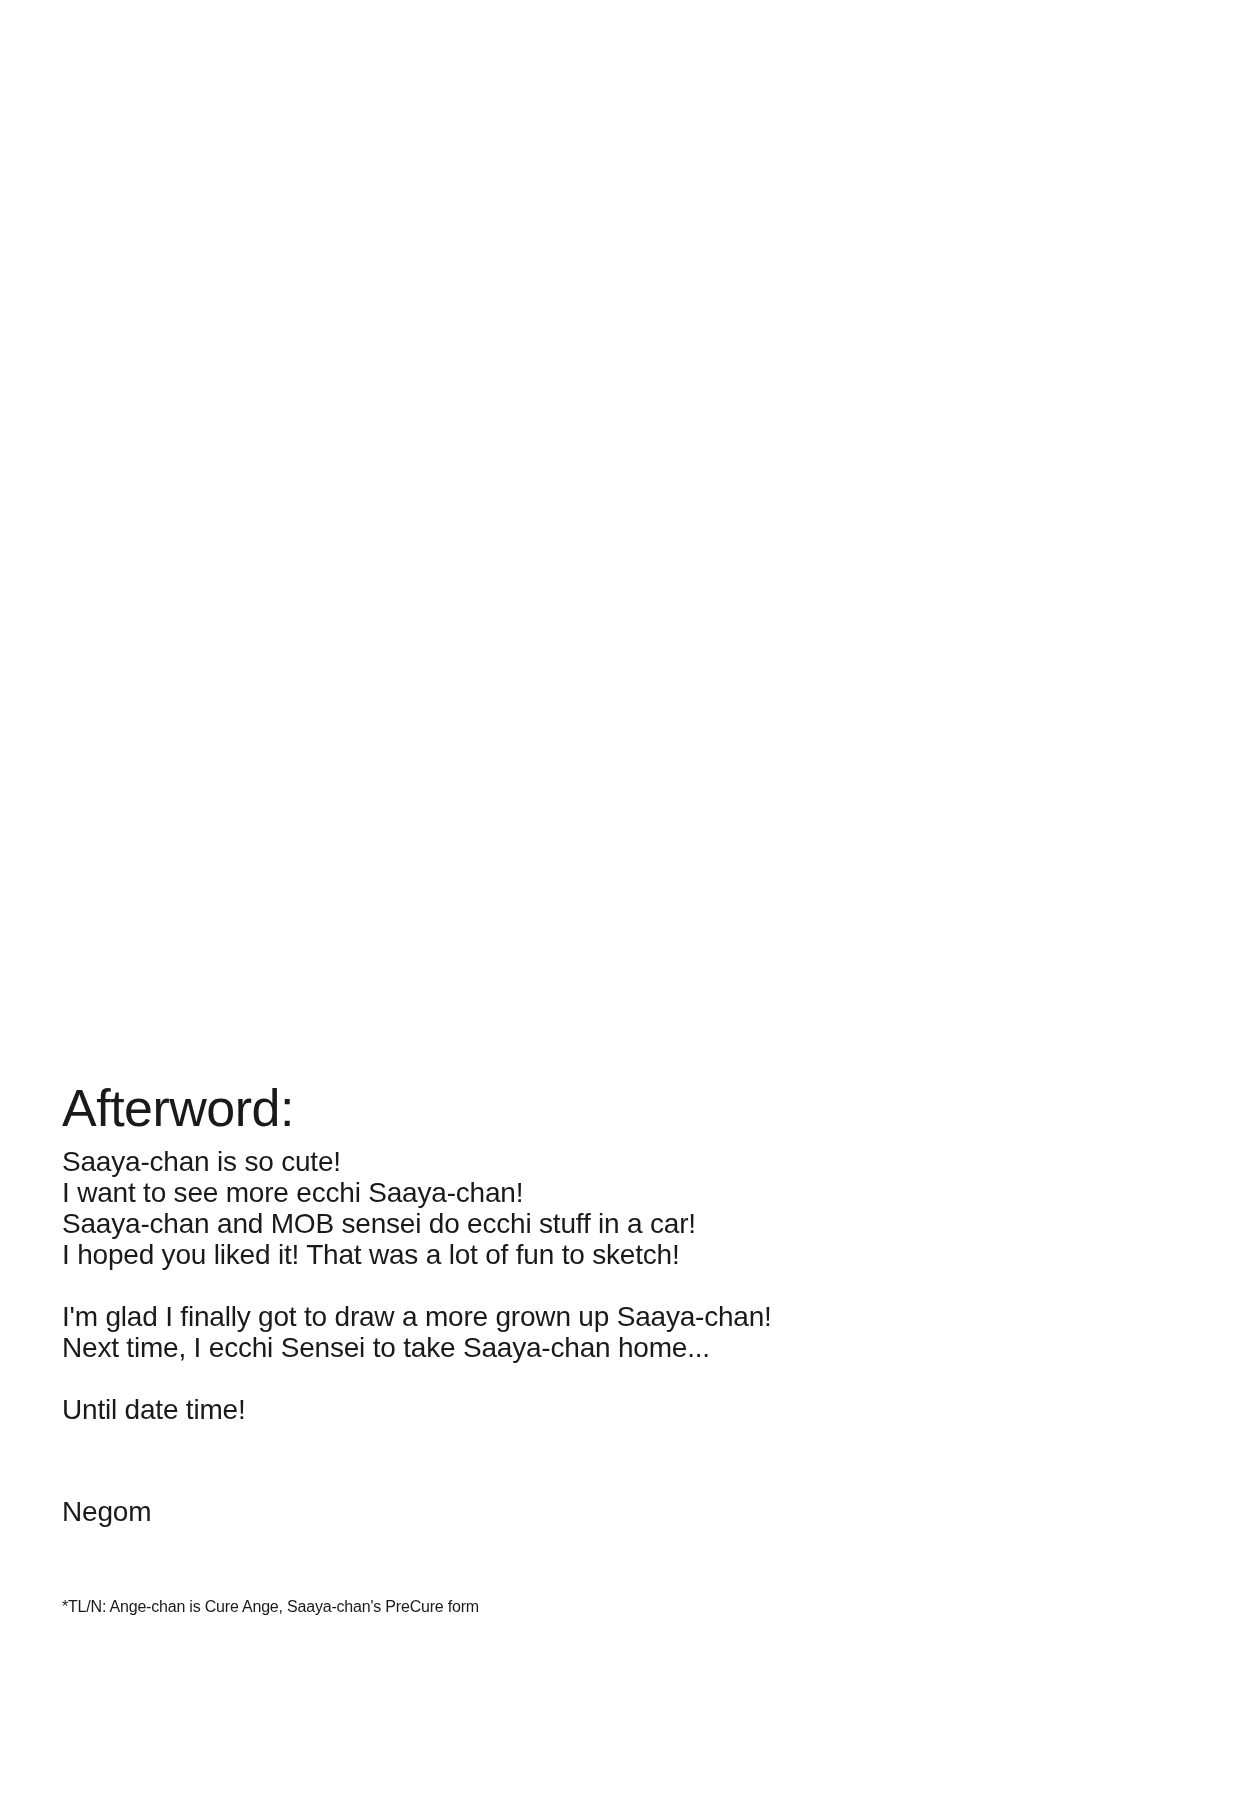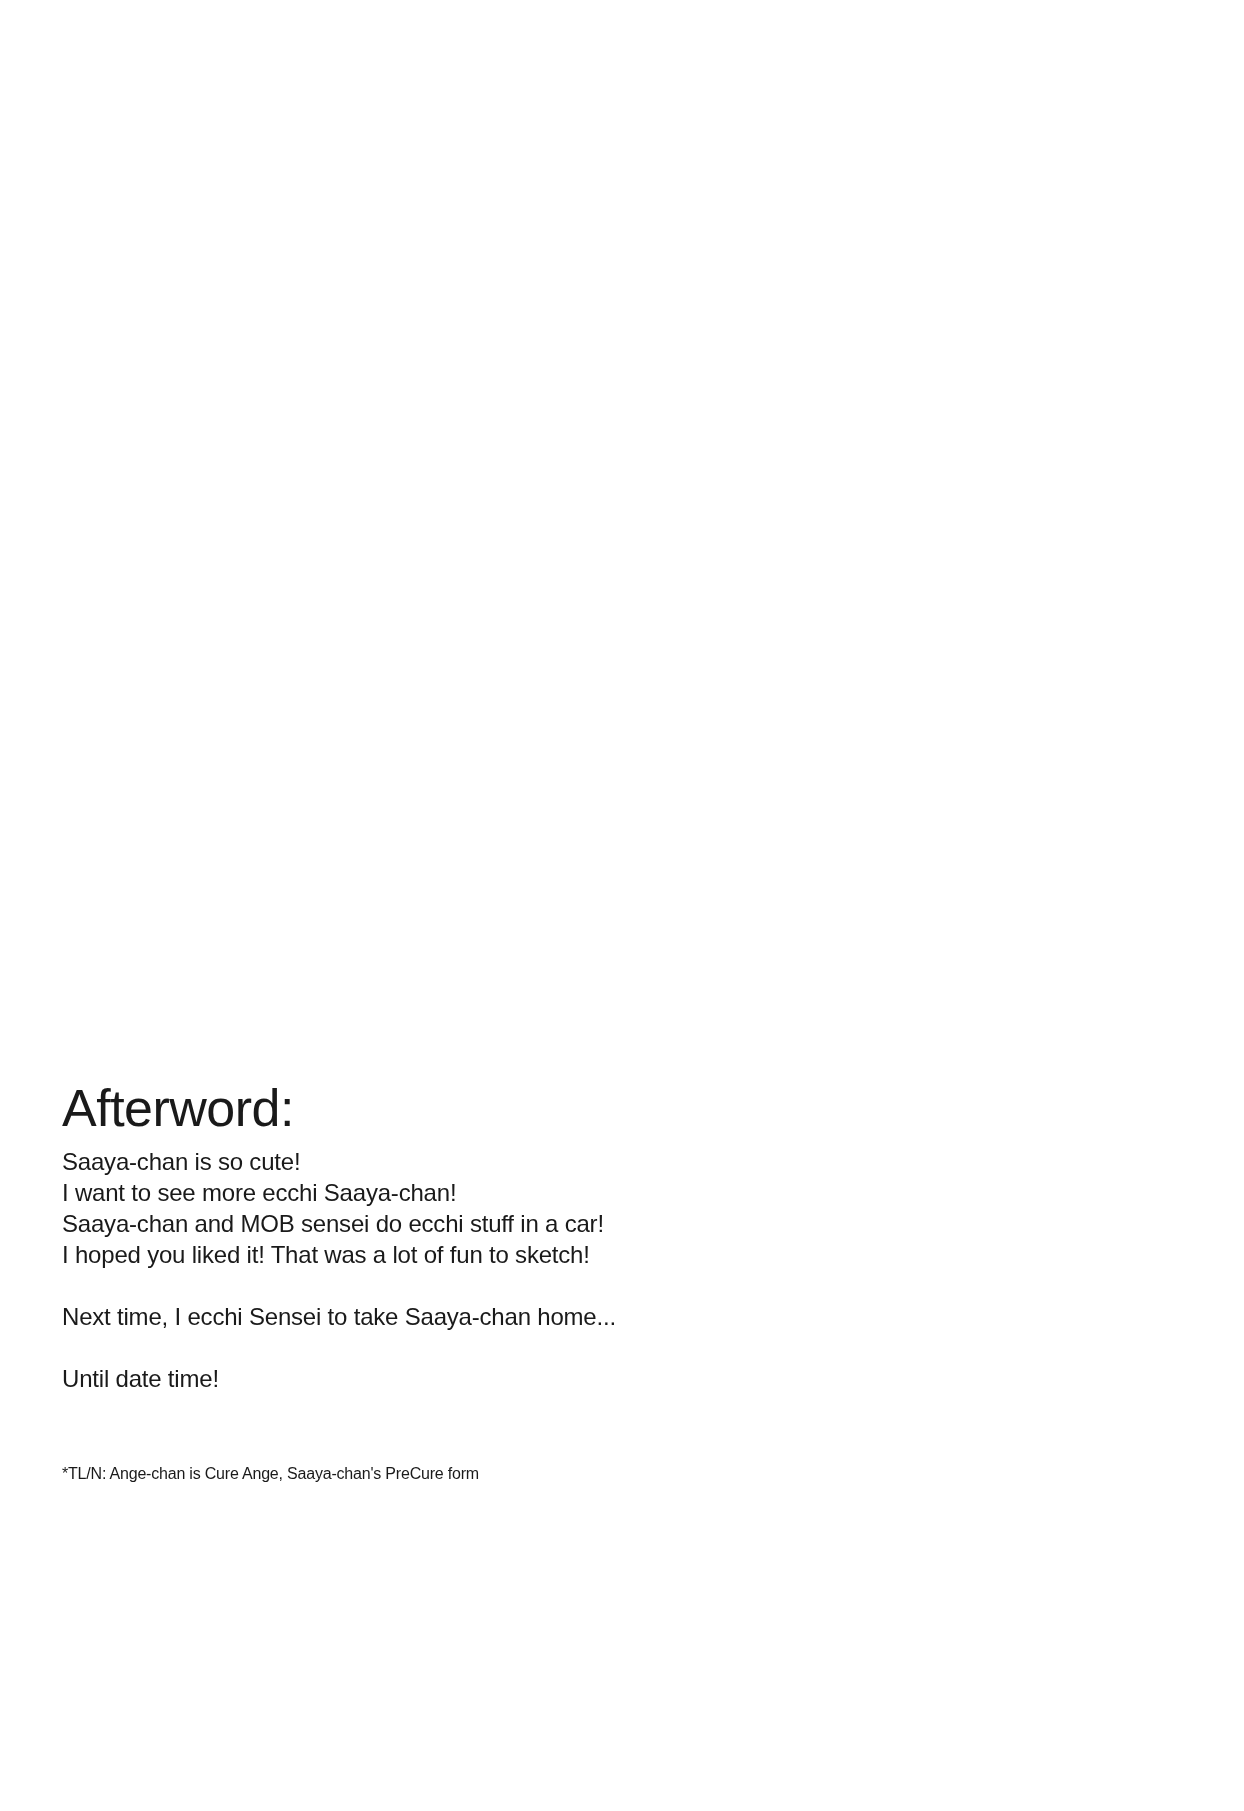--- a/index.html
+++ b/index.html
@@ -26,21 +26,21 @@
     font-size: 52px;
     font-weight: 400;
     line-height: 60px;
     letter-spacing: -0.5px;
     margin: 0 0 8px 0;
   }
   .para {
     margin: 0 0 31px 0;
   }
   .line {
-    font-size: 24px;
+    font-size: 28px;
     line-height: 31px;
     letter-spacing: -0.2px;
   }
   .sig {
     margin-top: 71px;
   }
   .footnote {
     margin-top: 66px;
     font-size: 16px;
     line-height: 28px;
@@ -55,25 +55,27 @@
     <h1 class="heading">Afterword:</h1>
 
     <div class="para">
       <div class="line">Saaya-chan is so cute!</div>
       <div class="line">I want to see more ecchi Saaya-chan!</div>
       <div class="line">Saaya-chan and MOB sensei do ecchi stuff in a car!</div>
       <div class="line">I hoped you liked it! That was a lot of fun to sketch!</div>
     </div>
 
     <div class="para">
+      <div class="line">I'm glad I finally got to draw a more grown up Saaya-chan!</div>
       <div class="line">Next time, I ecchi Sensei to take Saaya-chan home...</div>
     </div>
 
 
     <div class="para">
       <div class="line">Until date time!</div>
     </div>
 
+    <div class="line sig">Negom</div>
 
     <div class="line footnote">*TL/N: Ange-chan is Cure Ange, Saaya-chan's PreCure form</div>
 
   </div>
 </div>
 
 </body></html>

